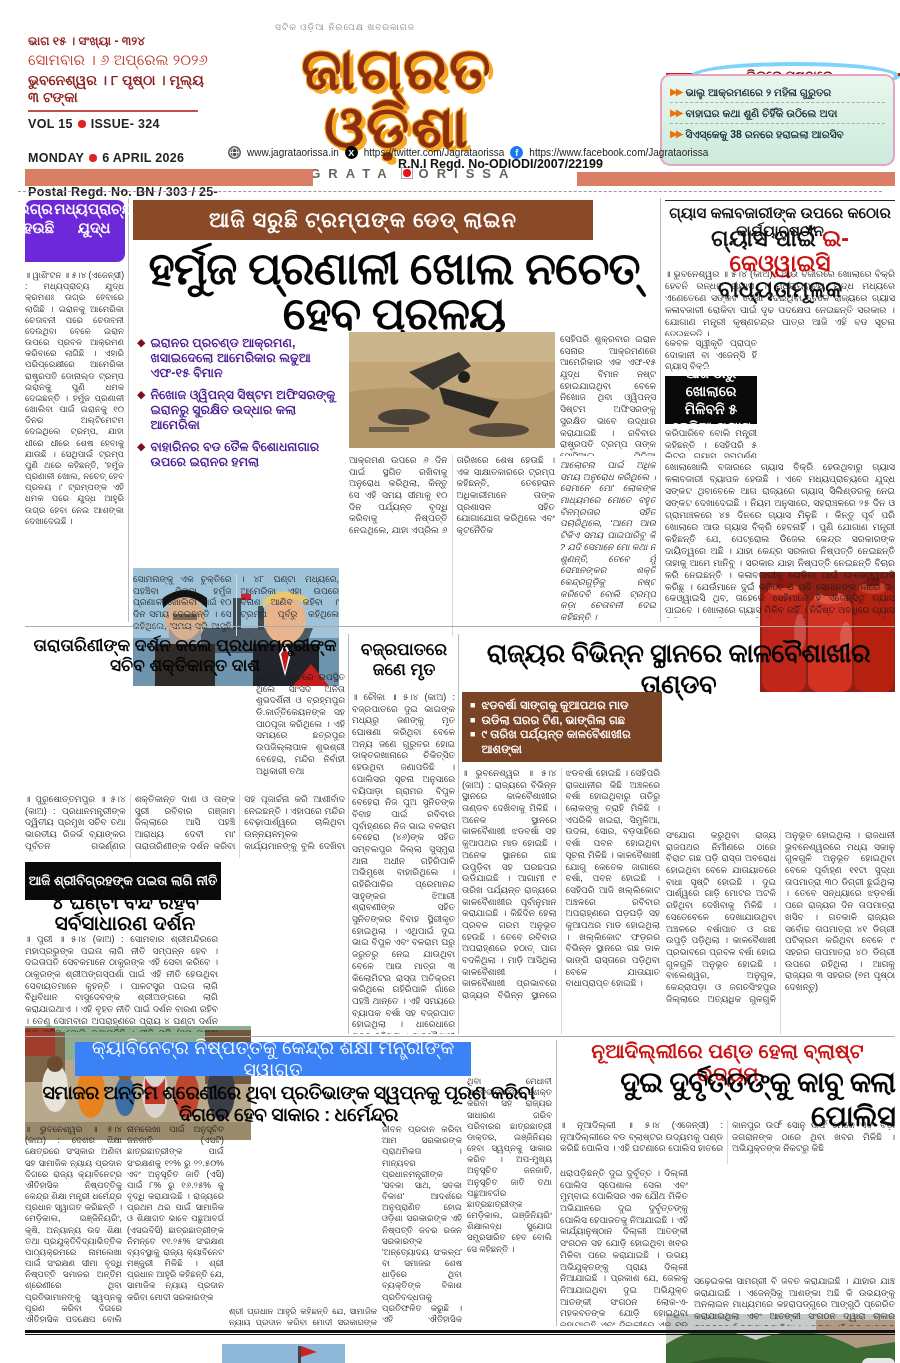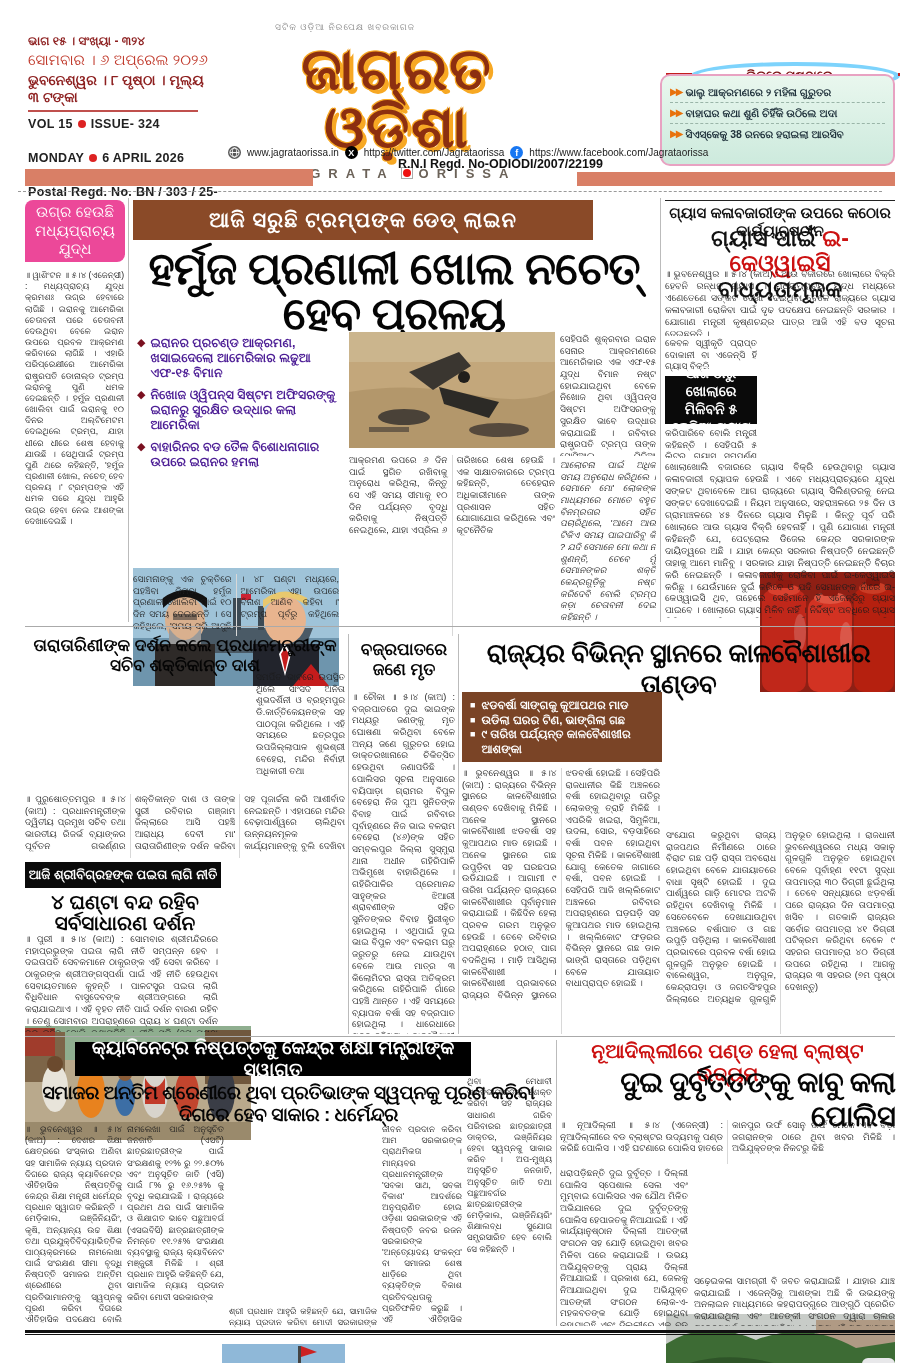--- a/index.html
+++ b/index.html
@@ -35,36 +35,36 @@
   .lens{position:relative;width:210px;height:28px;background:#7dd3fc;border-radius:50%;margin-top:20px;}
   .lens .inner{position:absolute;left:6px;top:4px;right:6px;bottom:4px;background:#fff;border-radius:50%;
                display:flex;align-items:center;justify-content:center;font-size:13px;font-weight:bold;color:#7a1010;}
   .lens:before,.lens:after{content:"";position:absolute;top:11px;border-top:3px solid #c21d1d;width:26px;}
   .lens:before{left:-24px;} .lens:after{right:-24px;}
   .social{display:flex;align-items:center;gap:6px;font-size:10px;color:#222;}
   .ic{width:13px;height:13px;border-radius:50%;display:inline-flex;align-items:center;justify-content:center;
       color:#fff;font-size:9px;font-weight:bold;flex:0 0 auto;}
   .salmon{background:#d97f66;}
   
-  .redtag{background:#ec4899;color:#fff;font-weight:normal;text-align:center;border-radius:8px 8px 8px 0;
-          font-size:15px;line-height:1.25;display:flex;flex-direction:column;justify-content:center;}
+  .redtag{background:#6d28d9;color:#fff;font-weight:bold;text-align:center;border-radius:8px 8px 8px 0;
+          font-size:15px;line-height:1.25;display:flex;flex-direction:row;justify-content:center;}
   .kicker{background:#8a4a28;color:#fff;font-size:21px;font-weight:bold;text-align:center;
           display:flex;align-items:center;justify-content:center;letter-spacing:1px;}
   .mainhead{font-size:45px;font-weight:bold;color:#050505;text-align:center;line-height:1.0;letter-spacing:-1px;}
   .bullet{display:flex;gap:5px;margin-bottom:7px;}
   .bullet .dmd{color:#7a1020;font-size:11px;line-height:1.2;flex:0 0 auto;}
   .bullet .btx{font-size:12.5px;font-weight:bold;line-height:1.2;color:#4c1d95;}
   .gas-kicker{font-size:15px;font-weight:bold;text-align:center;border-top:1.5px solid #222;padding-top:3px;}
   .gas-head{font-size:23px;font-weight:bold;text-align:center;line-height:1.1;}
   .blackbox{background:#0a0a0a;color:#fff;font-size:14px;font-weight:bold;text-align:center;
             display:flex;align-items:center;justify-content:center;line-height:1.3;padding:3px;}
   .brownbox{background:#7a4426;color:#fff;padding:6px 8px;display:flex;flex-direction:column;justify-content:space-around;}
   .brownbox .b-item{display:flex;gap:6px;font-size:11.5px;font-weight:bold;line-height:1.25;}
   .brownbox .sq{font-size:9px;line-height:1.6;}
-  .purple{background:#000000;color:#fff;font-size:19px;font-weight:bold;text-align:center;
+  .purple{background:#3b82f6;color:#fff;font-size:19px;font-weight:normal;text-align:center;
           display:flex;align-items:center;justify-content:center;}
   .redhead{color:#cc1111;font-size:20px;font-weight:bold;text-align:center;}
   .photo{overflow:hidden;position:relative;background:#ccc;}
   .photo svg{display:block;width:100%;height:100%;}
   .botrule{border-top:3px solid #111;border-bottom:1px solid #111;height:5px;}
 </style>
 </head>
 <body>
 
 <div class="page">
@@ -252,21 +252,21 @@
       <ellipse cx="162" cy="68" rx="12" ry="24" fill="#c2452e"></ellipse>
       <circle cx="162" cy="42" r="8" fill="#7d5030"></circle>
       <ellipse cx="196" cy="66" rx="14" ry="28" fill="#3a3d46"></ellipse>
       <circle cx="196" cy="36" r="9" fill="#6b452a"></circle>
       <rect y="96" width="226" height="18" fill="#9a8a6c"></rect>
     </svg>
   </div>
   <div class="ab body" style="left:256px;top:672px;width:89px;height:118px;">ସମର୍ପିତ ଭାବରେ ଉପସ୍ଥିତ ଥିଲେ ସାଂସଦ ଅନିତା ଶୁଭଦର୍ଶିନୀ ଓ ବ୍ରହ୍ମପୁର ଡି.କାର୍ତ୍ତିକେୟନଙ୍କ ସହ ପାଠପୂଜା କରିଥିଲେ । ଏହି ସମୟରେ ଛତ୍ରପୁର ଉପଜିଲ୍ଲାପାଳ ଶୁଭଶ୍ରୀ ବେହେରା, ମନ୍ଦିର ନିର୍ବାହୀ ଅଧିକାରୀ ତଥା</div>
   <div class="ab body cols3" style="left:25px;top:794px;width:320px;height:64px;">॥ ପୁରୁଷୋତ୍ତମପୁର ॥ ୫।୪ (କାଅ) : ପ୍ରଧାନମନ୍ତ୍ରୀଙ୍କ ଦ୍ୱିତୀୟ ପ୍ରମୁଖ ସଚିବ ତଥା ଭାରତୀୟ ରିଜର୍ଭ ବ୍ୟାଙ୍କର ପୂର୍ବତନ ଗଭର୍ଣ୍ଣର ଶକ୍ତିକାନ୍ତ ଦାଶ ଓ ତାଙ୍କ ସ୍ତ୍ରୀ ରବିବାର ଗଞ୍ଜାମ ଜିଲ୍ଲାରେ ଆସି ପହଞ୍ଚି ଆରାଧ୍ୟ ଦେବୀ ମା' ତାରାତାରିଣୀଙ୍କ ଦର୍ଶନ କରିବା ସହ ପୂଜାର୍ଚ୍ଚନା କରି ଆଶୀର୍ବାଦ ନେଇଛନ୍ତି । ଏହାପରେ ମନ୍ଦିର ବେଢ଼ାପାର୍ଶ୍ୱରେ ଚାଲିଥିବା ଉନ୍ନୟନମୂଳକ କାର୍ଯ୍ୟମାନଙ୍କୁ ବୁଲି ଦେଖିବା ସହ ମନ୍ଦିର ବିକାଶ ପୁରୁଷୋତ୍ତମପୁର ତହସିଲଦାର ବିନୋଦ କୁମାର ବେହେରା, ଏମ୍ପିକ ପ୍ରତିନିଧି ଯାଜ୍ଞସେନୀ ଦାଶ, ସାଧାରଣ ପାଣିଗ୍ରାହୀ, ଶଙ୍କର ନାହାକଙ୍କ ସମେତ ବହୁ ଭକ୍ତ ଓ କର୍ମୀ ଉପସ୍ଥିତ ଥିଲେ ।</div>
 
-  <div class="ab blackbox" style="left:25px;top:862px;width:196px;height:26px;font-size:13px;">ଆଜି ଶ୍ରୀବିଗ୍ରହଙ୍କ ପଇତା ଲାଗି ନୀତି</div>
+  <div class="ab blackbox" style="left:25px;top:862px;width:196px;height:38px;font-size:13px;">ଆଜି ଶ୍ରୀବିଗ୍ରହଙ୍କ ପଇତା ଲାଗି ନୀତି</div>
   <div class="ab hl" style="left:25px;top:892px;width:200px;font-size:20px;line-height:1.05;text-align:center;">୪ ଘଣ୍ଟା ବନ୍ଦ ରହିବ ସର୍ବସାଧାରଣ ଦର୍ଶନ</div>
   <div class="ab body" style="left:25px;top:934px;width:193px;height:98px;">॥ ପୁରୀ ॥ ୫।୪ (କାଅ) : ସୋମବାର ଶ୍ରୀମନ୍ଦିରରେ ମହାପ୍ରଭୁଙ୍କ ପଇତା ଲାଗି ନୀତି ସମ୍ପନ୍ନ ହେବ । ଦଇତାପତି ସେବକମାନେ ଠାକୁରଙ୍କ ଏହି ସେବା କରିବେ । ଠାକୁରଙ୍କ ଶ୍ରୀଅଙ୍ଗସ୍ପର୍ଶା ପାଇଁ ଏହି ନୀତି ହେଉଥିବା ସେବାୟତମାନେ କୁହନ୍ତି । ପାଳଟସ୍ତ୍ର ପଇତା ଲାଗି ବିଧିବିଧାନ ବାସୁଦେବଙ୍କ ଶ୍ରୀଅଙ୍ଗରେ ଲାଗି କରାଯାଇଥାଏ । ଏହି ବୃହତ ନୀତି ପାଇଁ ଦର୍ଶନ ବାରଣ ରହିବ । ତେଣୁ ସୋମବାର ଅପରାହ୍ଣରେ ପ୍ରାୟ ୪ ଘଣ୍ଟା ଦର୍ଶନ ବନ୍ଦ ରହିବ ବୋଲି ଜଣାପଡିଛି । ନୀତି ସରି (୭ମ ପୃଷ୍ଠା ଦେଖନ୍ତୁ)</div>
 
   <div class="ab photo" style="left:222px;top:876px;width:123px;height:156px;">
     <svg viewBox="0 0 123 156" preserveAspectRatio="none">
       <rect width="123" height="156" fill="#8fb8d8"></rect>
       <path d="M10,60 Q28,6 46,60 L46,156 L10,156 Z" fill="#cbb89a"></path>
       <path d="M12,58 Q28,14 44,58 Z" fill="#bda887"></path>
       <path d="M52,70 Q80,8 112,70 L112,156 L52,156 Z" fill="#e8c23a"></path>
       <path d="M56,68 Q80,16 108,68 Z" fill="#d9b02c"></path>

